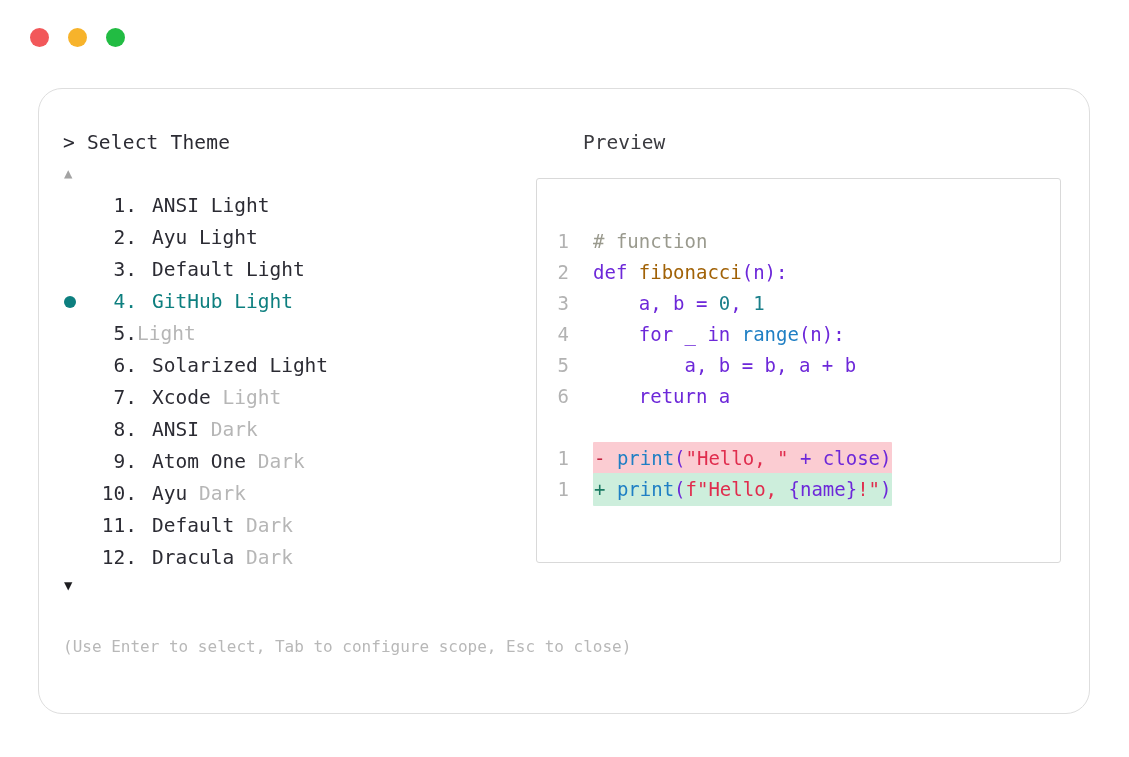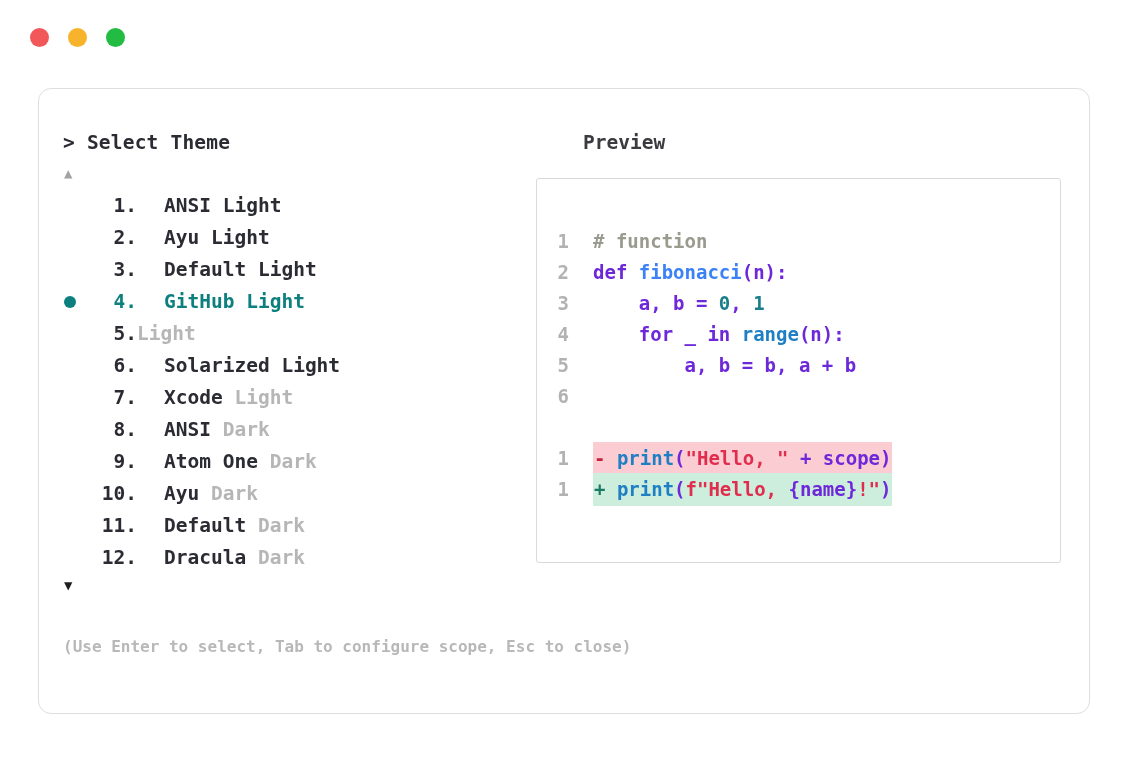--- a/index.html
+++ b/index.html
@@ -33,23 +33,22 @@
 
   
   .card {
     position: absolute;
     left: 38px;
     top: 88px;
     width: 1052px;
     height: 626px;
     box-sizing: border-box;
     border: 1px solid #dedede;
-    border-radius: 13px;
+    border-radius: 24px;
     background: #ffffff;
-    font-weight: bold;
   }
 
   .card-inner {
     position: absolute;
     left: 0;
     top: 0;
     right: 0;
     bottom: 0;
   }
 
@@ -105,21 +104,21 @@
     display: block;
     margin-left: 1px;
   }
   .row-num {
     width: 46px;
     flex: 0 0 46px;
     text-align: right;
     white-space: pre;
   }
   .row-name {
-    margin-left: 27px;
+    margin-left: 15px;
     white-space: pre;
   }
   .theme-row.selected,
   .theme-row.selected .row-num,
   .theme-row.selected .row-name {
     color: #0d7f7f;
   }
   .variant-dim { color: #b6b6b6; }
 
   
@@ -176,21 +175,21 @@
 
   .diff-line .code-text {
     padding: 1px 1px;
     border-radius: 1px;
   }
   .diff-line.removed .code-text { background: #fbccd2; }
   .diff-line.added   .code-text { background: #cdeedc; }
 
   
   .tok-comment  { color: #9a9a8e; }
-  .tok-func     { color: #3b82f6; }
+  .tok-func     { color: #a16207; }
   .tok-number   { color: #1a7f8a; }
   .tok-builtin  { color: #1f7fc4; }
   .tok-string   { color: #e02c4d; }
   .tok-plain    { color: #6d28d9; }
   .tok-minus    { color: #c32340; }
   .tok-plus     { color: #1b7a63; }
 
   
   .footer-hint {
     position: absolute;
@@ -236,23 +235,23 @@
 
     <div class="right-col">
       <div class="preview-label">Preview</div>
       <div class="preview-panel">
         <div class="code-area" id="code-area">
             <div class="code-line"><span class="gutter">1</span><span class="code-text"><span class="tok-comment"># function</span></span></div>
             <div class="code-line"><span class="gutter">2</span><span class="code-text"><span class="tok-plain">def </span><span class="tok-func">fibonacci</span><span class="tok-plain">(n):</span></span></div>
             <div class="code-line"><span class="gutter">3</span><span class="code-text"><span class="tok-plain">    a, b = </span><span class="tok-number">0</span><span class="tok-plain">, </span><span class="tok-number">1</span></span></div>
             <div class="code-line"><span class="gutter">4</span><span class="code-text"><span class="tok-plain">    for _ in </span><span class="tok-builtin">range</span><span class="tok-plain">(n):</span></span></div>
             <div class="code-line"><span class="gutter">5</span><span class="code-text"><span class="tok-plain">        a, b = b, a + b</span></span></div>
-            <div class="code-line"><span class="gutter">6</span></div>
+            <div class="code-line"><span class="gutter">6</span><span class="code-text"><span class="tok-plain">    return a</span></span></div>
             <div class="code-spacer"></div>
-            <div class="code-line diff-line removed"><span class="gutter">1</span><span class="code-text"><span class="tok-minus">- </span><span class="tok-builtin">print</span><span class="tok-plain">(</span><span class="tok-string">"Hello, "</span><span class="tok-plain"> + scope)</span></span></div>
+            <div class="code-line diff-line removed"><span class="gutter">1</span><span class="code-text"><span class="tok-minus">- </span><span class="tok-builtin">print</span><span class="tok-plain">(</span><span class="tok-string">"Hello, "</span><span class="tok-plain"> + close)</span></span></div>
             <div class="code-line diff-line added"><span class="gutter">1</span><span class="code-text"><span class="tok-plus">+ </span><span class="tok-builtin">print</span><span class="tok-plain">(</span><span class="tok-string">f"Hello, </span><span class="tok-plain">{name}</span><span class="tok-string">!"</span><span class="tok-plain">)</span></span></div>
           </div>
       </div>
     </div>
 
     <div class="footer-hint">(Use Enter to select, Tab to configure scope, Esc to close)</div>
 
   </div>
 </div>
 

